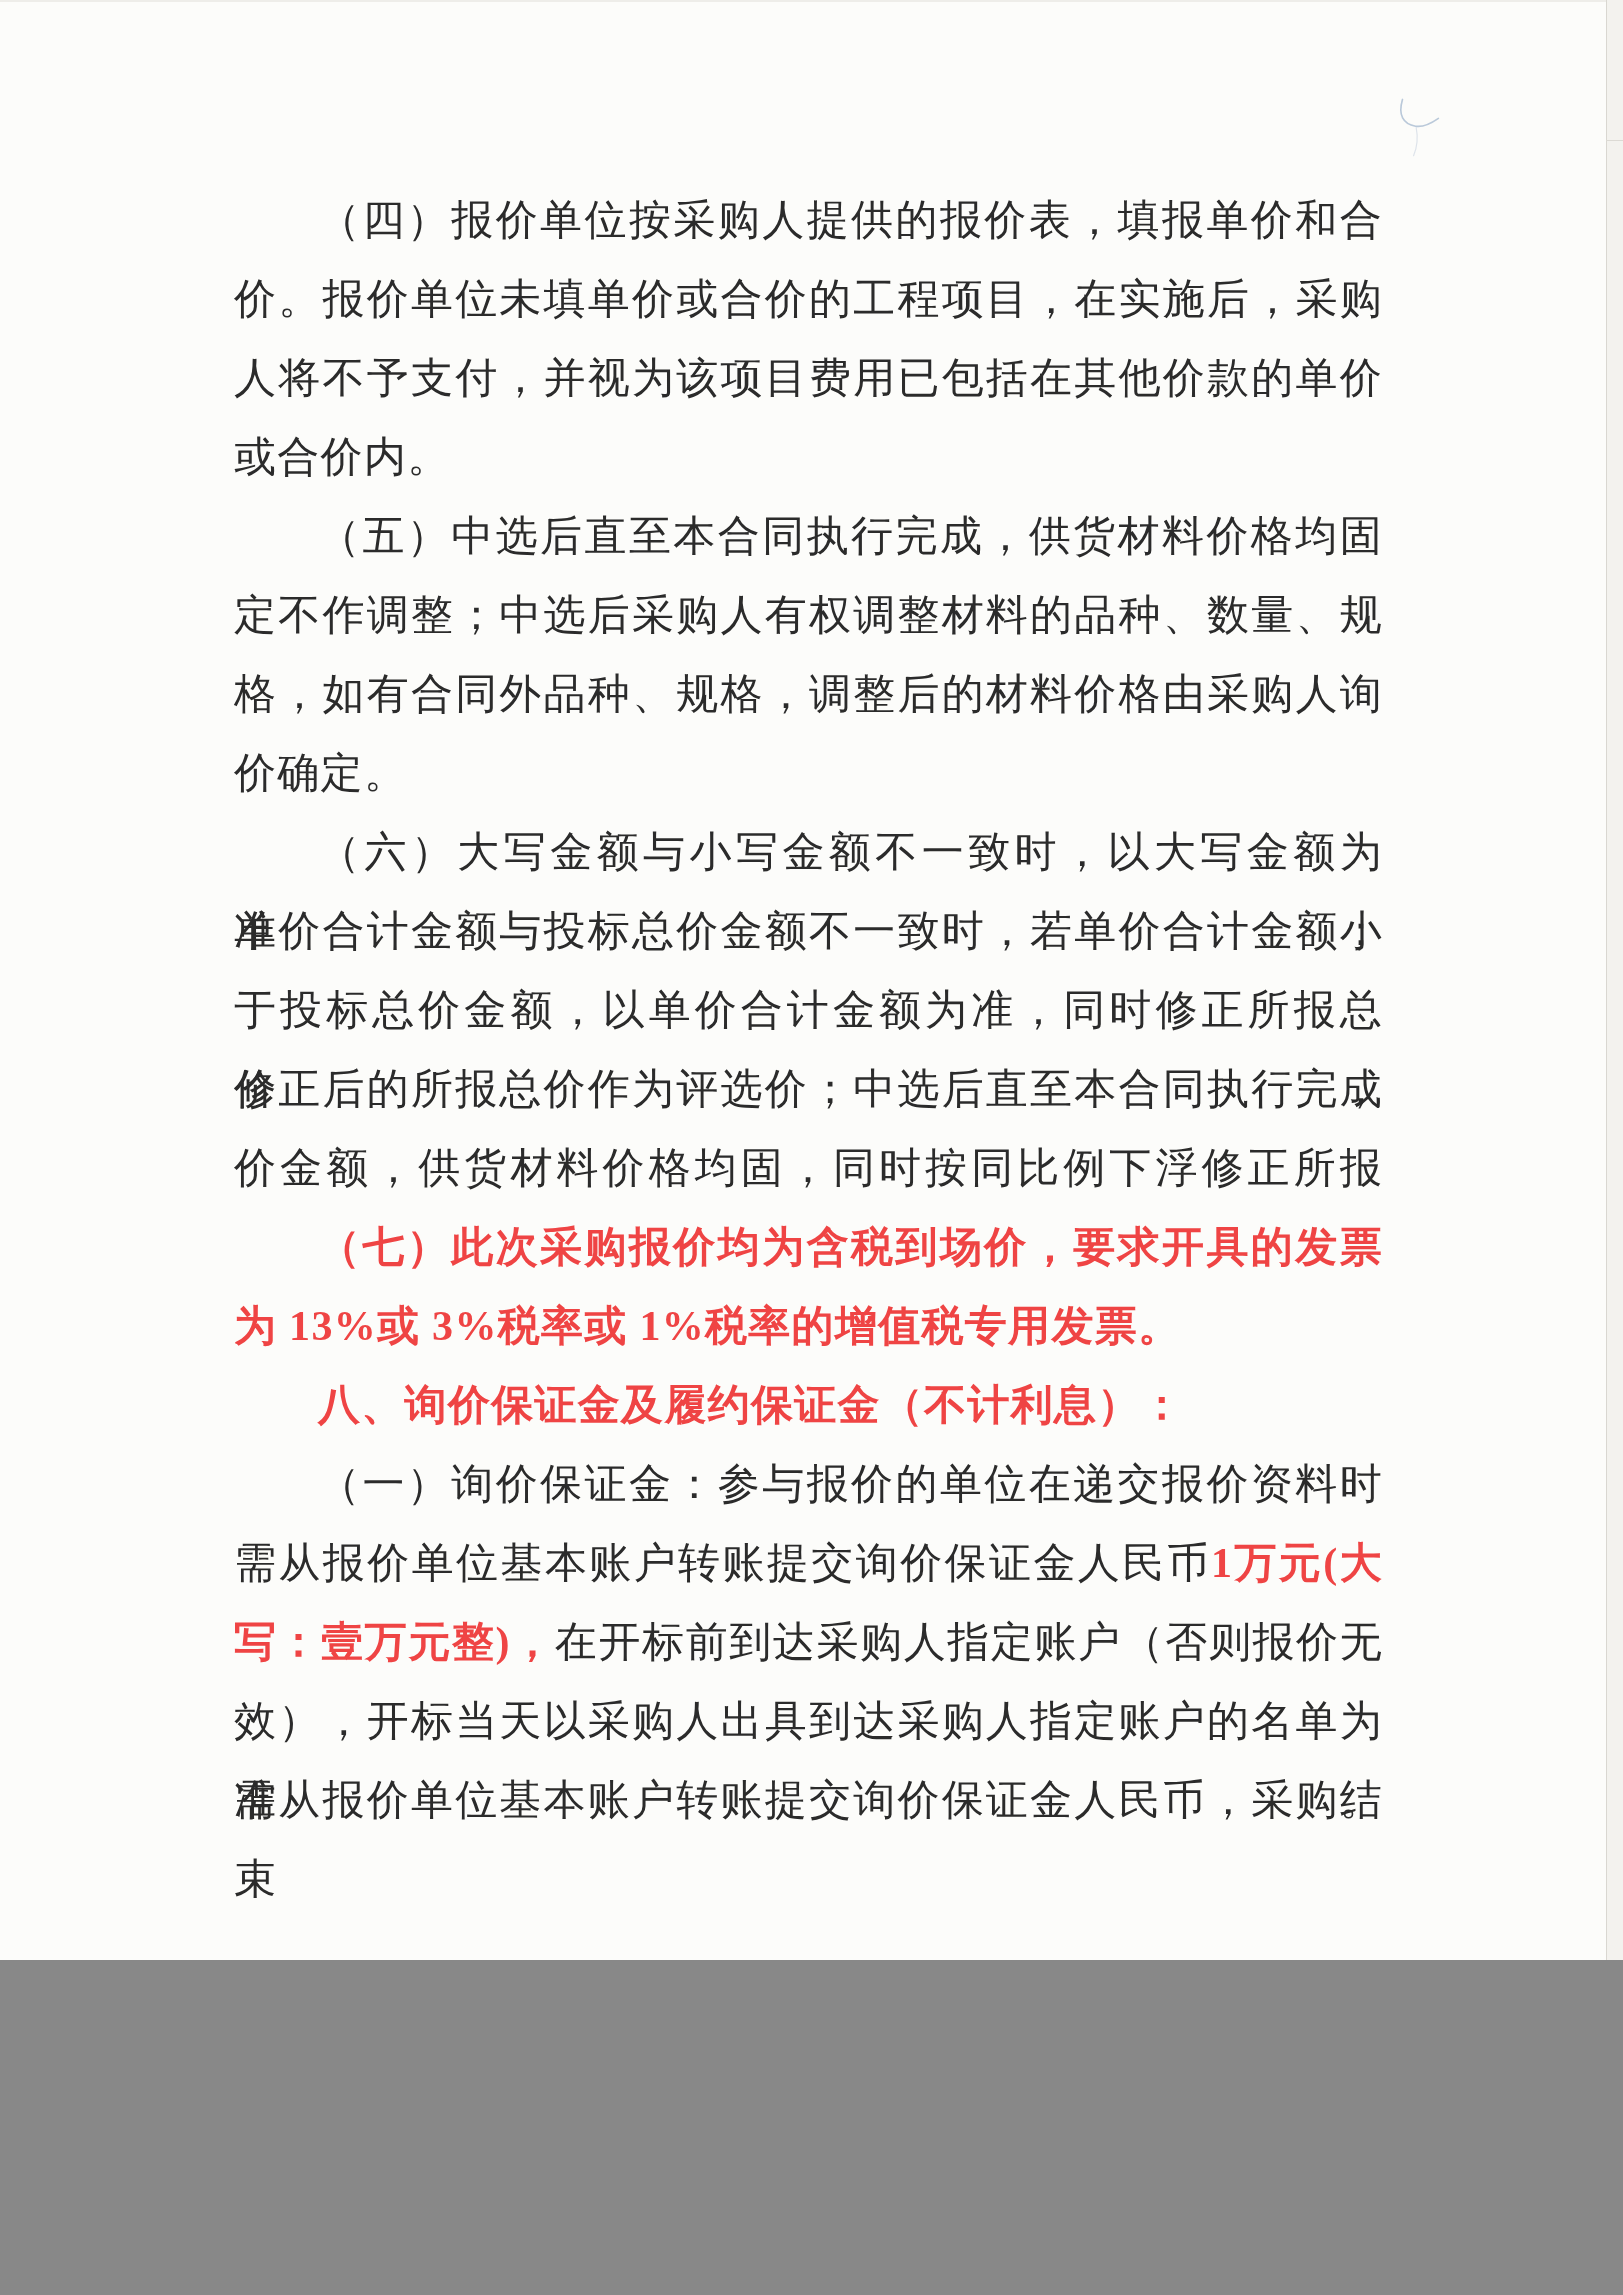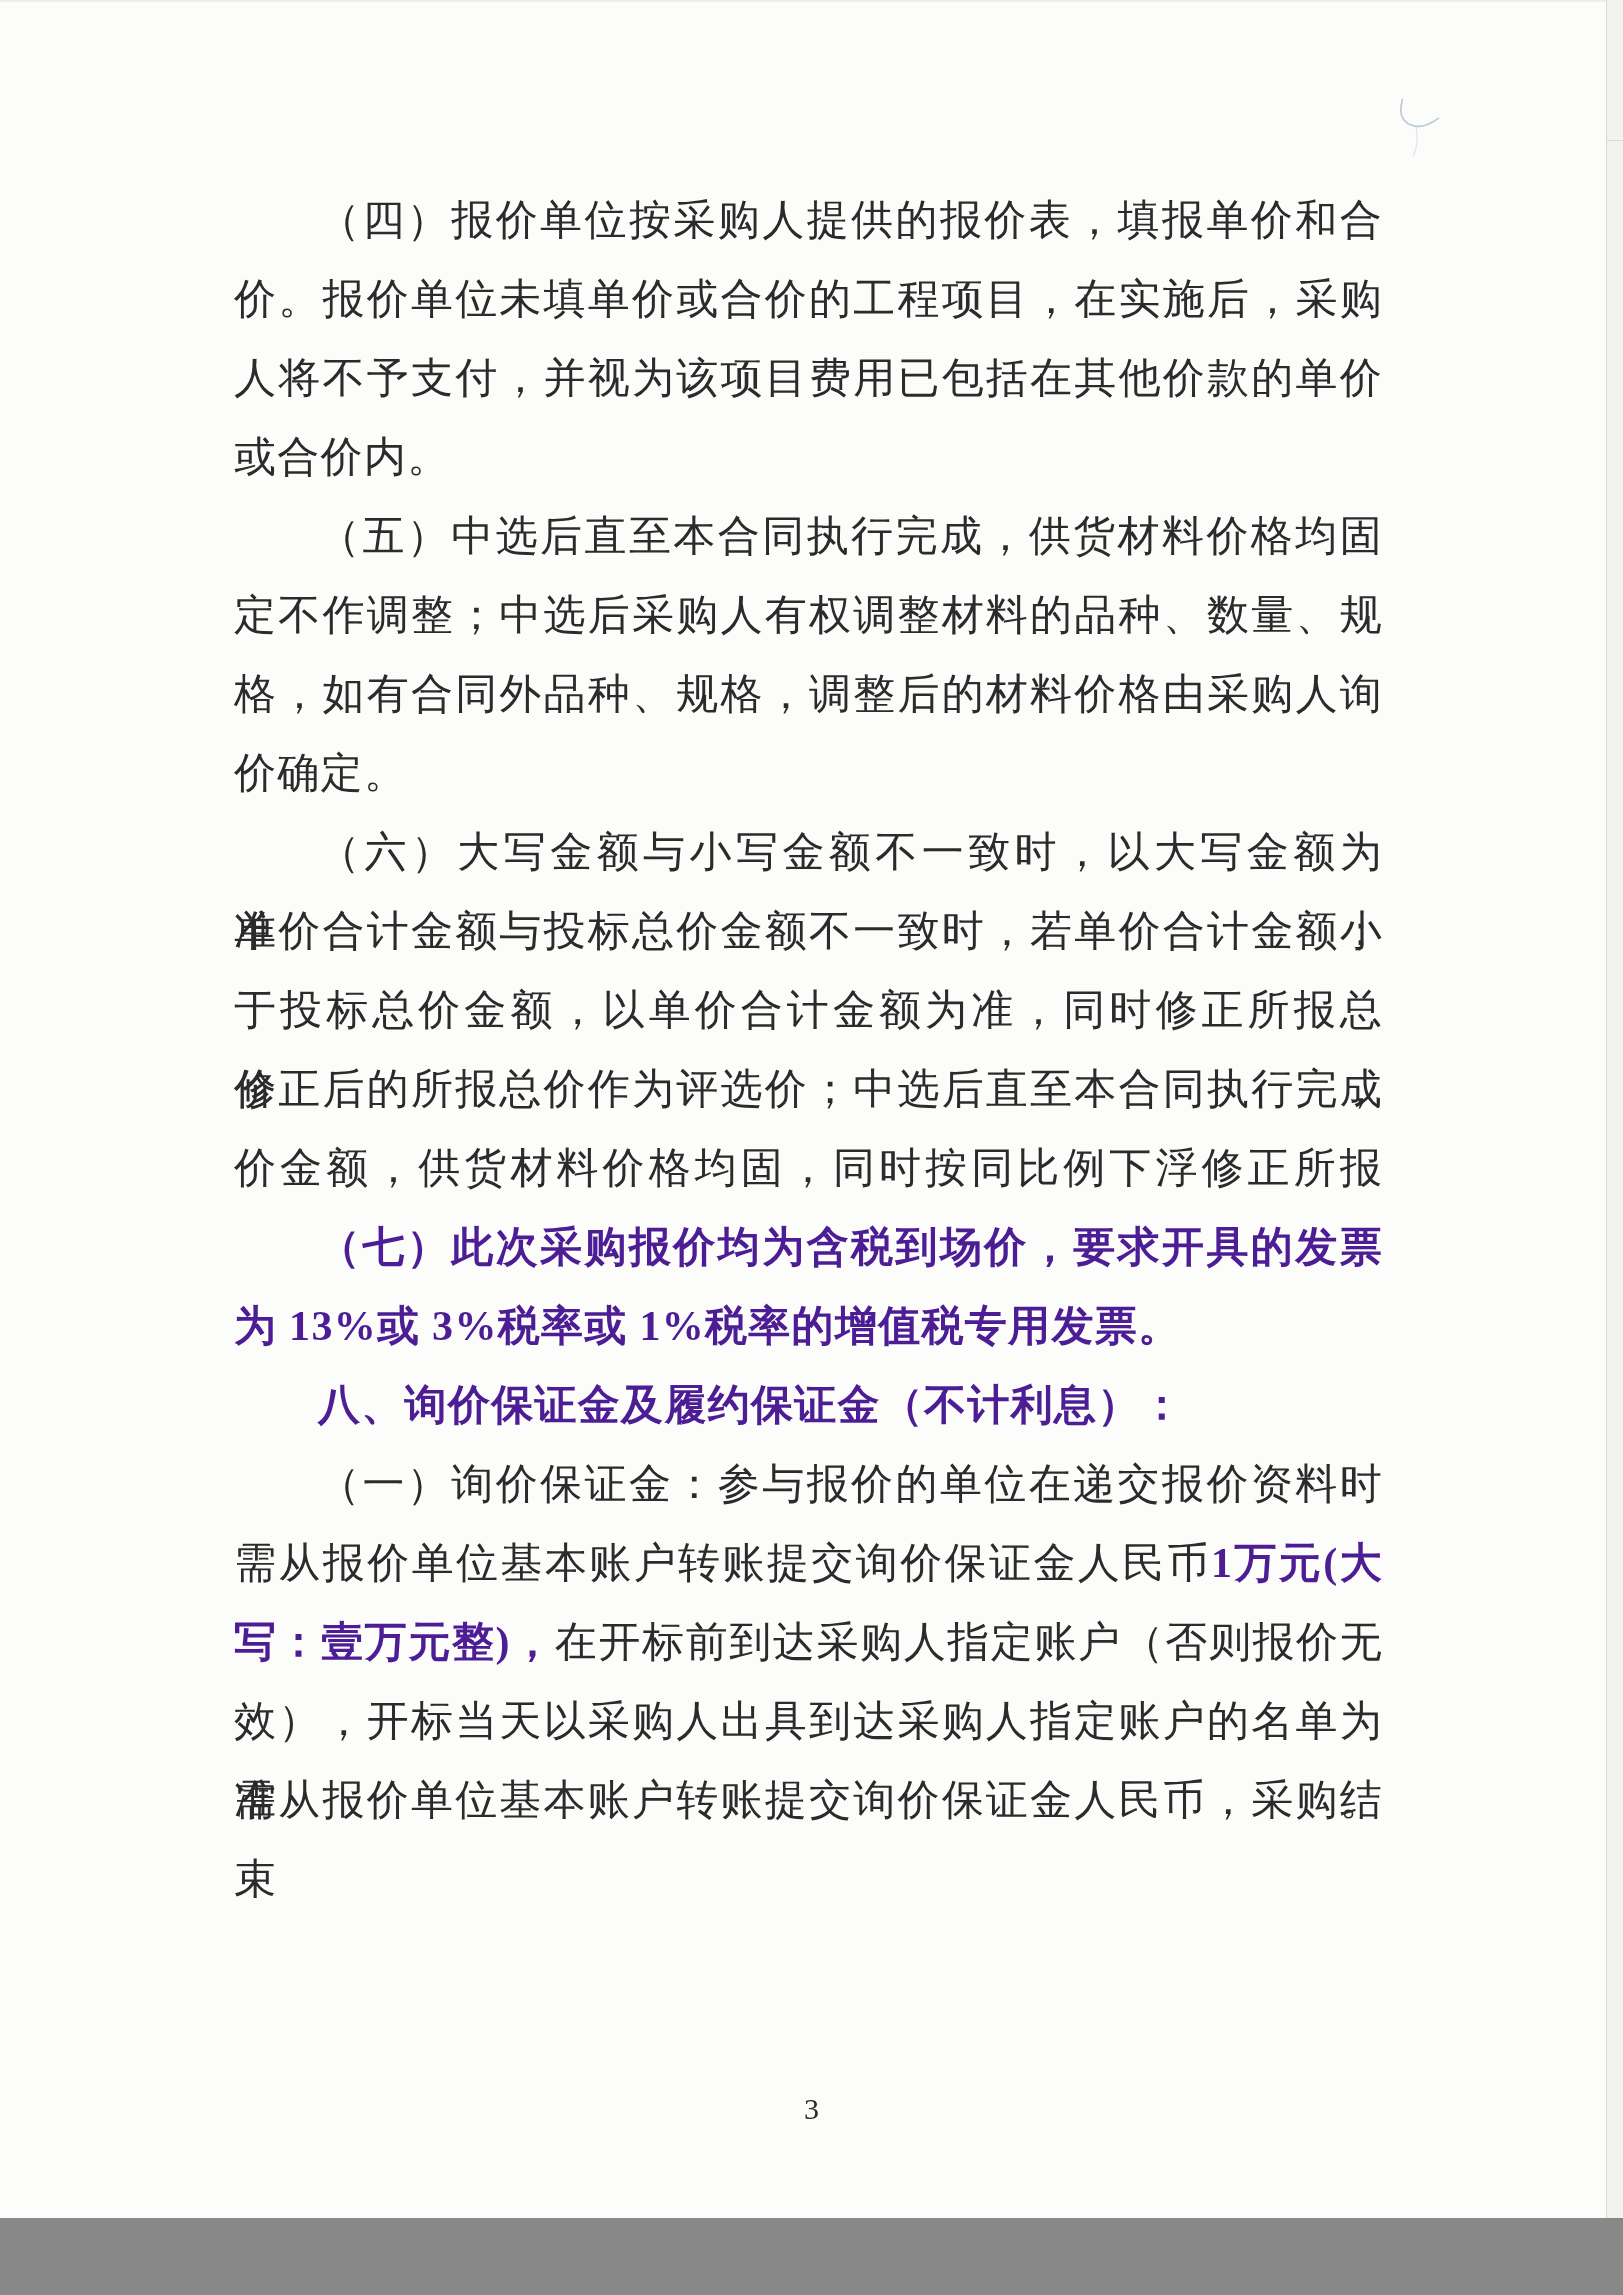--- a/index.html
+++ b/index.html
@@ -1,20 +1,20 @@
 <!DOCTYPE html>
 <html lang="zh" style="font-size:10.5px"><head>
 <meta charset="utf-8">
 <style>
   html, body { margin: 0; padding: 0; }
   body { background: #888; }
   .page {
     position: relative;
     width: 1623px;
-    height: 2218px;
+    height: 1960px;
     background: #fcfcfa;
     overflow: hidden;
     font-family: "Liberation Serif", "DejaVu Serif", serif;
     color: #2b2b2b;
   }
   
   .edge-top {
     position: absolute; top: 0; left: 0; width: 100%; height: 2px;
     background: #eeede9;
   }
@@ -42,21 +42,21 @@
     height: 79px;
     line-height: 79px;
     font-size: 42px;
     letter-spacing: 1.3px;
     text-align: justify;
     text-justify: inter-character;
   }
   .line.full { text-align-last: justify; }
   .line.end  { text-align-last: left; }
   .line.ind  { text-indent: 84px; }
-  .b { font-weight: bold; color: #4c1d95; }
+  .b { font-weight: bold; color: #ef4444; }
   .pagenum {
     position: absolute;
     left: 0; right: 0;
     top: 2092px;
     text-align: center;
     font-size: 30px;
     color: #2b2b2b;
   }
 </style>
 </head>

